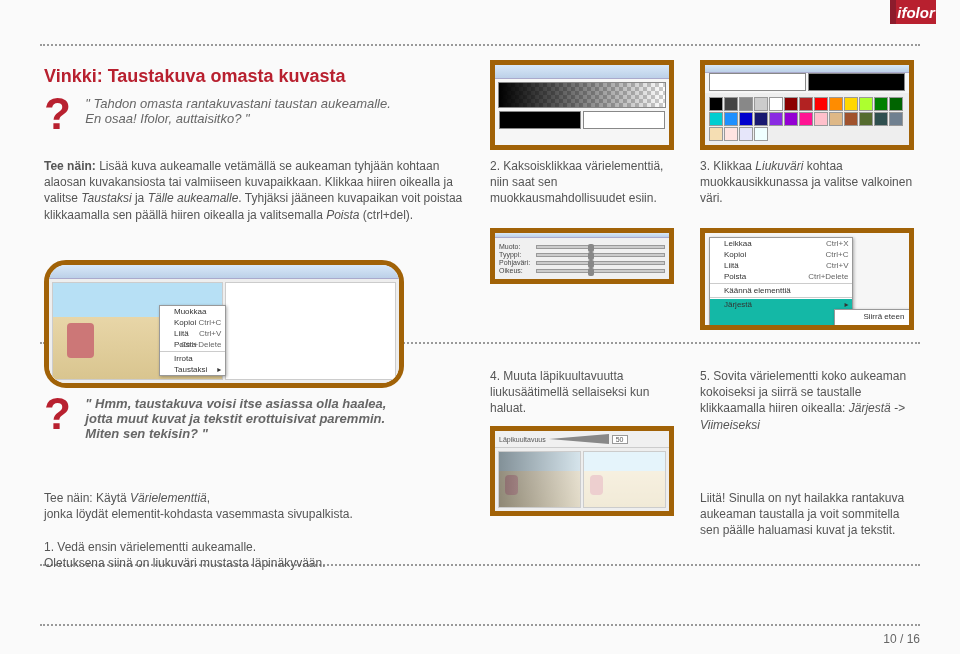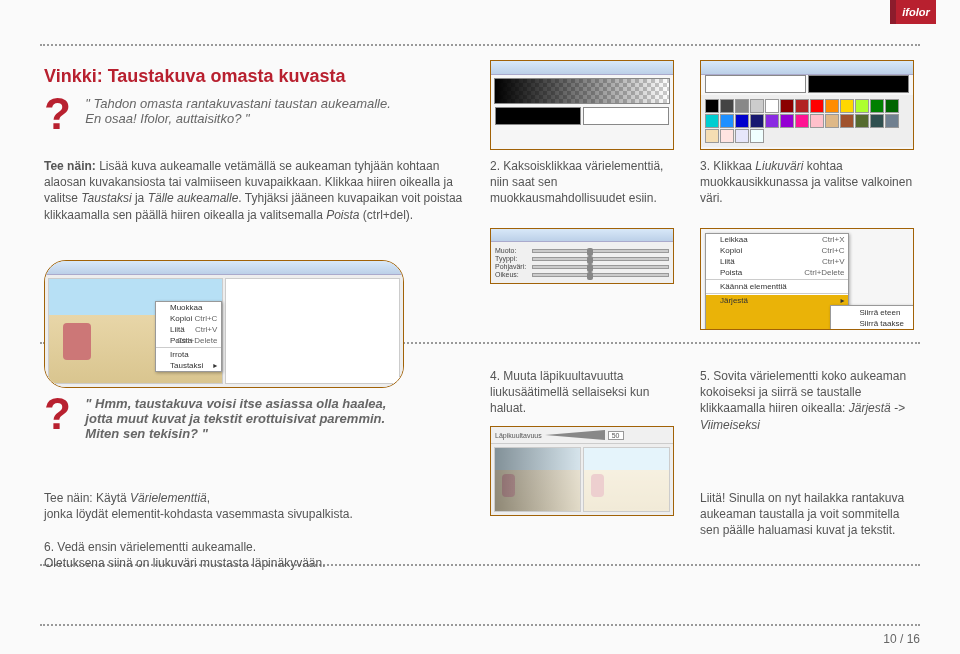--- a/index.html
+++ b/index.html
@@ -1,20 +1,20 @@
 <!DOCTYPE html>
 <html><head>
 <meta charset="utf-8">
 <style>
   * { margin: 0; padding: 0; box-sizing: border-box; }
   body { width: 960px; height: 654px; font-family: Arial, Helvetica, sans-serif; background: #fafafa; color: #555; position: relative; }
 
   .brand-tab { position: absolute; top: 0; right: 24px; display: flex; }
   .brand-tab .bar { width: 6px; height: 24px; background: #8c1c2c; }
-  .brand-tab .logo { width: 40px; height: 24px; background: #b8202f; color: #fff; font-size: 11px; font-weight: bold; display: flex; align-items: center; justify-content: center; font-style: italic; }
+  .brand-tab .logo { width: 40px; height: 24px; background: #b8202f; color: #fff; font-size: 15px; font-weight: bold; display: flex; align-items: center; justify-content: center; font-style: italic; }
 
   .divider { border: 0; border-top: 2px dotted #999; margin: 0 40px; }
   .div-top { position: absolute; left: 0; right: 0; top: 44px; }
   .div-mid { position: absolute; left: 0; right: 0; top: 342px; }
   .div-low { position: absolute; left: 0; right: 0; top: 564px; }
   .div-bot { position: absolute; left: 0; right: 0; top: 624px; }
 
   .title { position: absolute; left: 44px; top: 66px; color: #b8202f; font-size: 18px; font-weight: 600; }
   .question-block { position: absolute; left: 44px; top: 96px; width: 420px; }
   .qmark { display: inline-block; color: #b8202f; font-size: 44px; font-weight: bold; vertical-align: top; line-height: 0.8; margin-right: 10px; }
@@ -26,21 +26,21 @@
   .block { position: absolute; }
   .bA { left: 44px; top: 158px; width: 420px; }
   .bB { left: 490px; top: 158px; width: 185px; }
   .bC { left: 700px; top: 158px; width: 220px; }
   .bD { left: 44px; top: 396px; width: 410px; }
   .bE { left: 490px; top: 368px; width: 185px; }
   .bF { left: 700px; top: 368px; width: 220px; }
   .bG { left: 44px; top: 490px; width: 400px; }
   .bH { left: 700px; top: 490px; width: 220px; }
 
-  .shot { border: 1px solid #a16207; background: #f6f6f6; margin-bottom: 8px; display: flex; flex-direction: column; overflow: hidden; }
+  .shot { border: 5px solid #a16207; background: #f6f6f6; margin-bottom: 8px; display: flex; flex-direction: column; overflow: hidden; }
   .shot-top1 { width: 184px; height: 90px; position: absolute; left: 490px; top: 60px; }
   .shot-top2 { width: 214px; height: 90px; position: absolute; left: 700px; top: 60px; }
   .shot-left { width: 360px; height: 128px; position: absolute; left: 44px; top: 260px; border-radius: 22px; }
   .shot-mid { width: 184px; height: 56px; position: absolute; left: 490px; top: 228px; }
   .shot-right{ width: 214px; height: 102px; position: absolute; left: 700px; top: 228px; }
   .shot-mid2 { width: 184px; height: 90px; position: absolute; left: 490px; top: 426px; }
 
   .titlebar { height: 14px; background: linear-gradient(#d8e8f8,#bcd0e8); border-bottom: 1px solid #aac; }
 
   .beach { flex: 1; background: linear-gradient(to bottom, #b7e0f5 0%, #b7e0f5 35%, #e8d6a8 35%, #d9c58f 100%); position: relative; }
@@ -199,21 +199,21 @@
 
 <div class="shot shot-right">
   <div class="ctxmenu" style="left:4px;top:4px" id="menuR">
       <div>Leikkaa<span class="k">Ctrl+X</span></div>
       <div>Kopioi<span class="k">Ctrl+C</span></div>
       <div>Liitä<span class="k">Ctrl+V</span></div>
       <div>Poista<span class="k">Ctrl+Delete</span></div>
       <hr>
       <div>Käännä elementtiä</div>
       <hr>
-      <div style="background: #eab308;">Järjestä<span class="ar">▸</span><div class="ctxmenu submenu">
+      <div style="background: #14b8a6;">Järjestä<span class="ar">▸</span><div class="ctxmenu submenu">
           <div>Siirrä eteen</div>
           <div>Siirrä taakse</div>
           <div>Tuokspäin</div>
         </div></div>
     </div>
 </div>
 
 <div class="block bD">
   <span class="qmark">?</span>
   <span class="qtext" style="width:350px;font-weight:600">
@@ -241,21 +241,21 @@
       </div>
     <div class="page">
         <div class="beach" style="position:absolute;inset:0;opacity:.35"></div>
       </div>
   </div>
 </div>
 
 <div class="block bG para">
   <span>Tee näin: Käytä </span><span class="it">Värielementtiä</span><span>,</span><br>
   <span>jonka löydät elementit-kohdasta vasemmasta sivupalkista.</span><br><br>
-  <span>6. Vedä ensin värielementti aukeamalle.</span><br>
+  <span>1. Vedä ensin värielementti aukeamalle.</span><br>
   <span>Oletuksena siinä on liukuväri mustasta läpinäkyvään.</span>
 </div>
 
 <div class="block bH para">
   <span>Liitä! </span><span>Sinulla on nyt hailakka rantakuva aukeaman taustalla ja voit sommitella sen päälle haluamasi kuvat ja tekstit.</span>
 </div>
 
 <div class="page-num">
   <span>10</span> / <span>16</span>
 </div>

